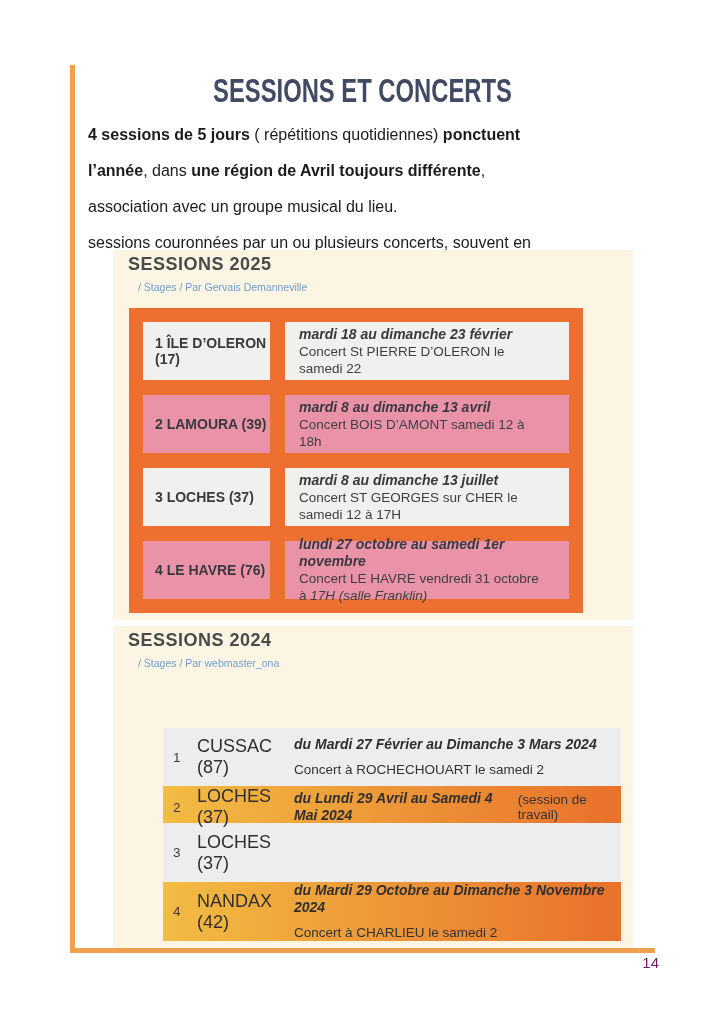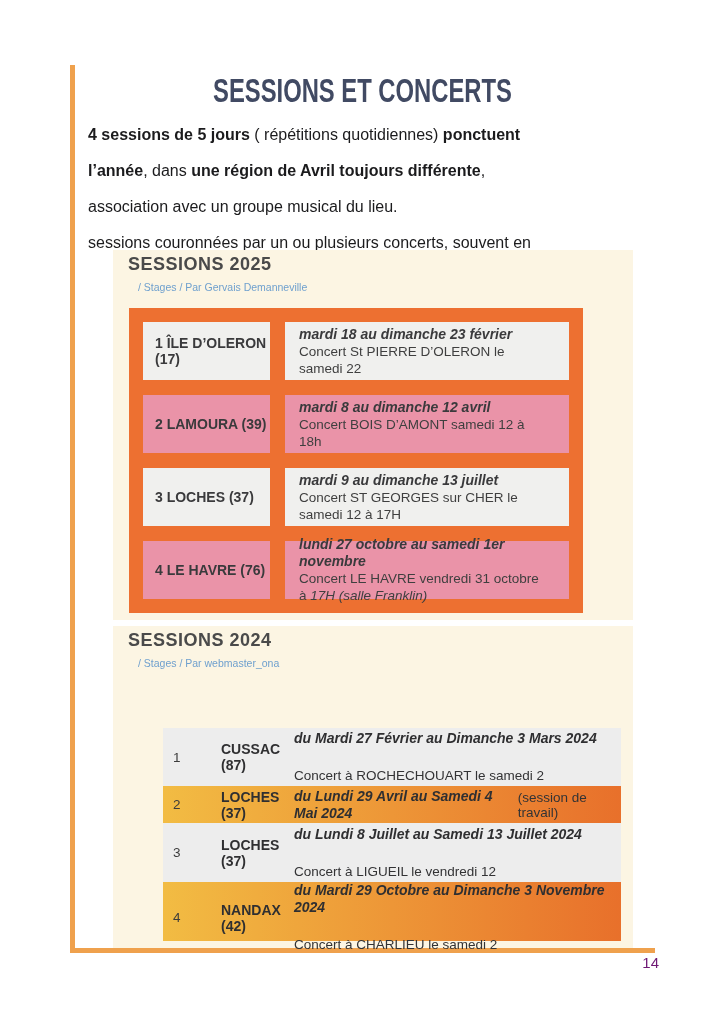--- a/index.html
+++ b/index.html
@@ -62,24 +62,24 @@
   .row24 {
     display:grid;
     grid-template-columns:24px 97px 1fr;
     align-items:center;
     padding-left:10px; padding-right:6px;
   }
   .row24.gray { background:#ededed; }
   .row24.grad { background:linear-gradient(90deg,#f2bc43 0%,#e8702b 100%); }
   .r1 { height:58px; } .r2 { height:37px; } .r3 { height:59px; } .r4 { height:59px; }
   .num24 { font-size:13.5px; color:#3c3c3c; }
-  .name24 { font-size:14px; font-weight:700; color:#2f2f31;margin-left:24px; }
+  .name24 { font-size:18px; font-weight:400; color:#2f2f31; }
   .datecol24 { display:flex; flex-direction:column; justify-content:flex-end; }
   .date24 { font-size:14px; font-weight:700; font-style:italic; color:#2f2f31; line-height:17px; }
-  .concert24 { font-size:13.5px; color:#333335; line-height:17px; margin-top:20px; }
+  .concert24 { font-size:13.5px; color:#333335; line-height:17px; margin-top:8px; }
   .oneline { flex-direction:row; align-items:center; }
   .suffix24 { font-size:13.5px; font-weight:400; font-style:normal; color:#333335; }
 
   .page-number { position:absolute; top:954px; left:637px; width:22px; text-align:right; font-size:15px; color:#701a75; }
 </style>
 </head>
 <body>
 
 <div class="vline"></div>
 <div class="hline"></div>
@@ -102,27 +102,27 @@
   <div class="table-2025">
 
     <div class="cell gray name-cell">1 ÎLE D’OLERON (17)</div>
     <div class="cell gray date-cell">
       <div class="date-line">mardi 18 au dimanche 23 février</div>
       <div class="concert-line">Concert St PIERRE D’OLERON le samedi 22</div>
     </div>
 
     <div class="cell pink name-cell">2 LAMOURA (39)</div>
     <div class="cell pink date-cell">
-      <div class="date-line">mardi 8 au dimanche 12 avril</div>
+      <div class="date-line">mardi 8 au dimanche 13 avril</div>
       <div class="concert-line">Concert BOIS D’AMONT samedi 12 à 18h</div>
     </div>
 
     <div class="cell gray name-cell">3 LOCHES (37)</div>
     <div class="cell gray date-cell">
-      <div class="date-line">mardi 9 au dimanche 13 juillet</div>
+      <div class="date-line">mardi 8 au dimanche 13 juillet</div>
       <div class="concert-line">Concert ST GEORGES sur CHER le samedi 12 à 17H</div>
     </div>
 
     <div class="cell pink name-cell">4 LE HAVRE (76)</div>
     <div class="cell pink date-cell">
       <div class="date-line">lundi 27 octobre au samedi 1er novembre</div>
       <div class="concert-line"><span>Concert LE HAVRE vendredi 31 octobre à </span><span class="it">17H (salle Franklin)</span></div>
     </div>
   </div>
 </div>
@@ -147,24 +147,20 @@
       <div class="name24">LOCHES (37)</div>
       <div class="datecol24 oneline">
         <span class="date24">du Lundi 29 Avril au Samedi 4 Mai 2024</span>
           <span class="suffix24"> (session de travail)</span>
       </div>
     </div>
 
     <div class="row24 gray r3">
       <div class="num24">3</div>
       <div class="name24">LOCHES (37)</div>
-      <div class="datecol24">
-        <div class="date24">du Lundi 8 Juillet au Samedi 13 Juillet 2024</div>
-        <div class="concert24">Concert à LIGUEIL le vendredi 12</div>
-      </div>
     </div>
 
     <div class="row24 grad r4">
       <div class="num24">4</div>
       <div class="name24">NANDAX (42)</div>
       <div class="datecol24">
         <div class="date24">du Mardi 29 Octobre au Dimanche 3 Novembre 2024</div>
         <div class="concert24">Concert à CHARLIEU le samedi 2</div>
       </div>
     </div>

